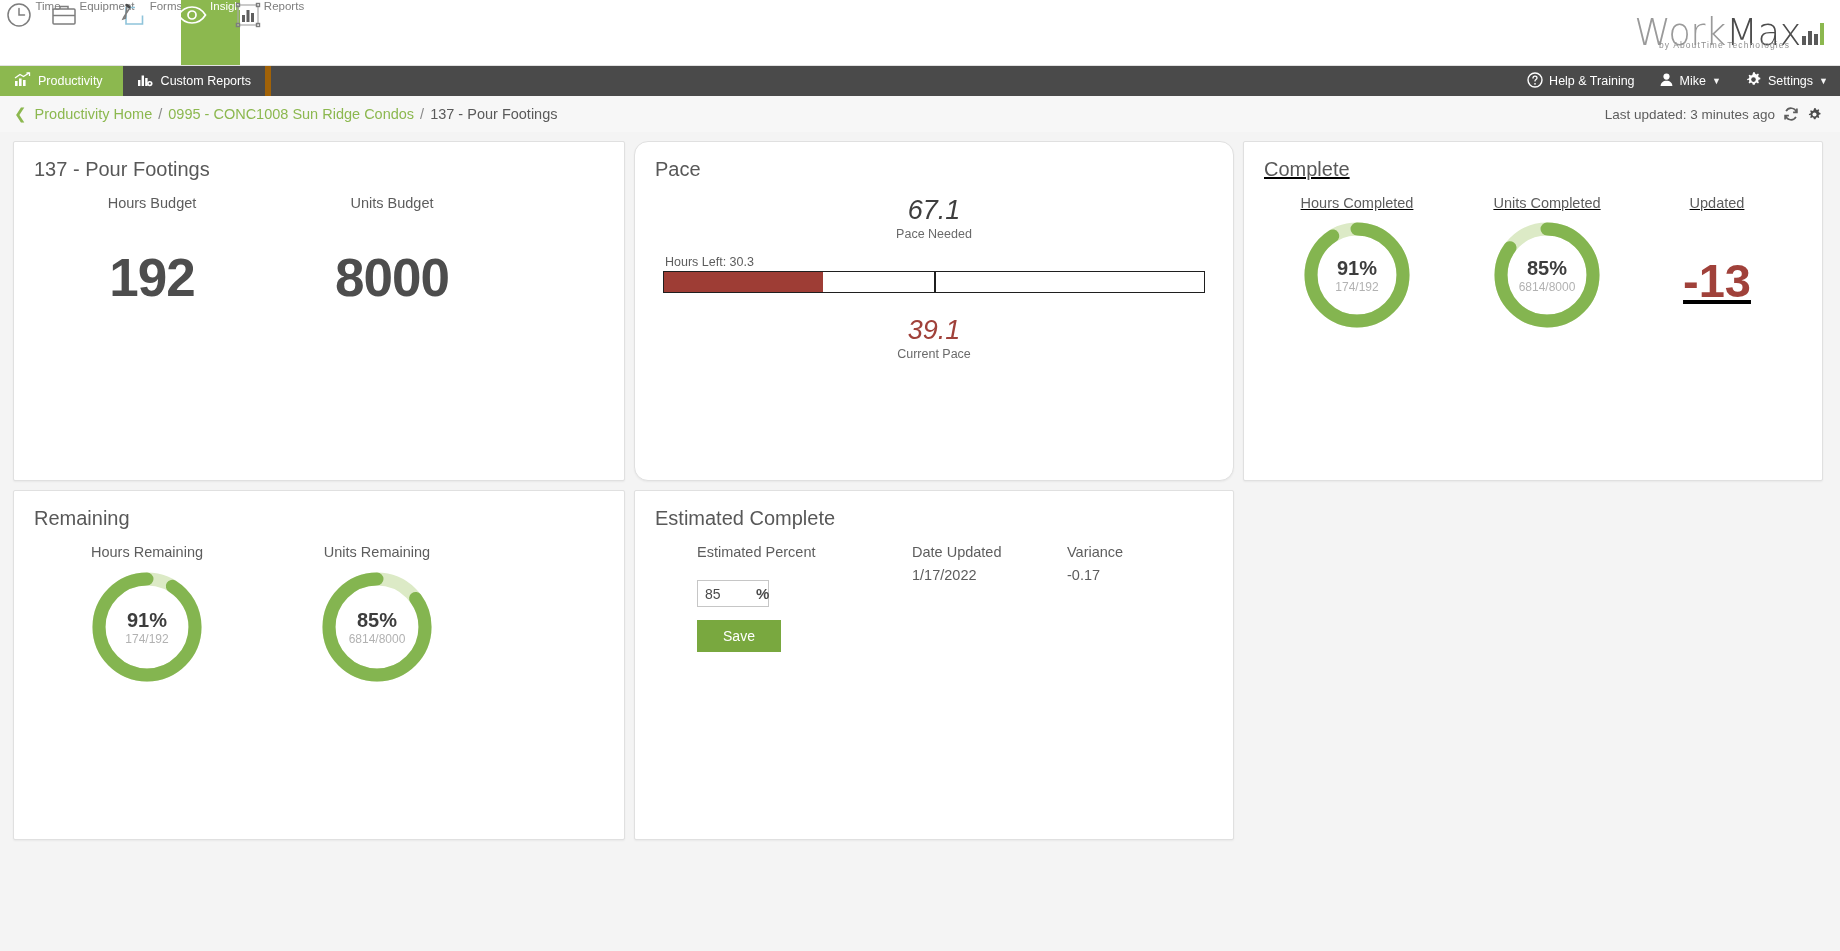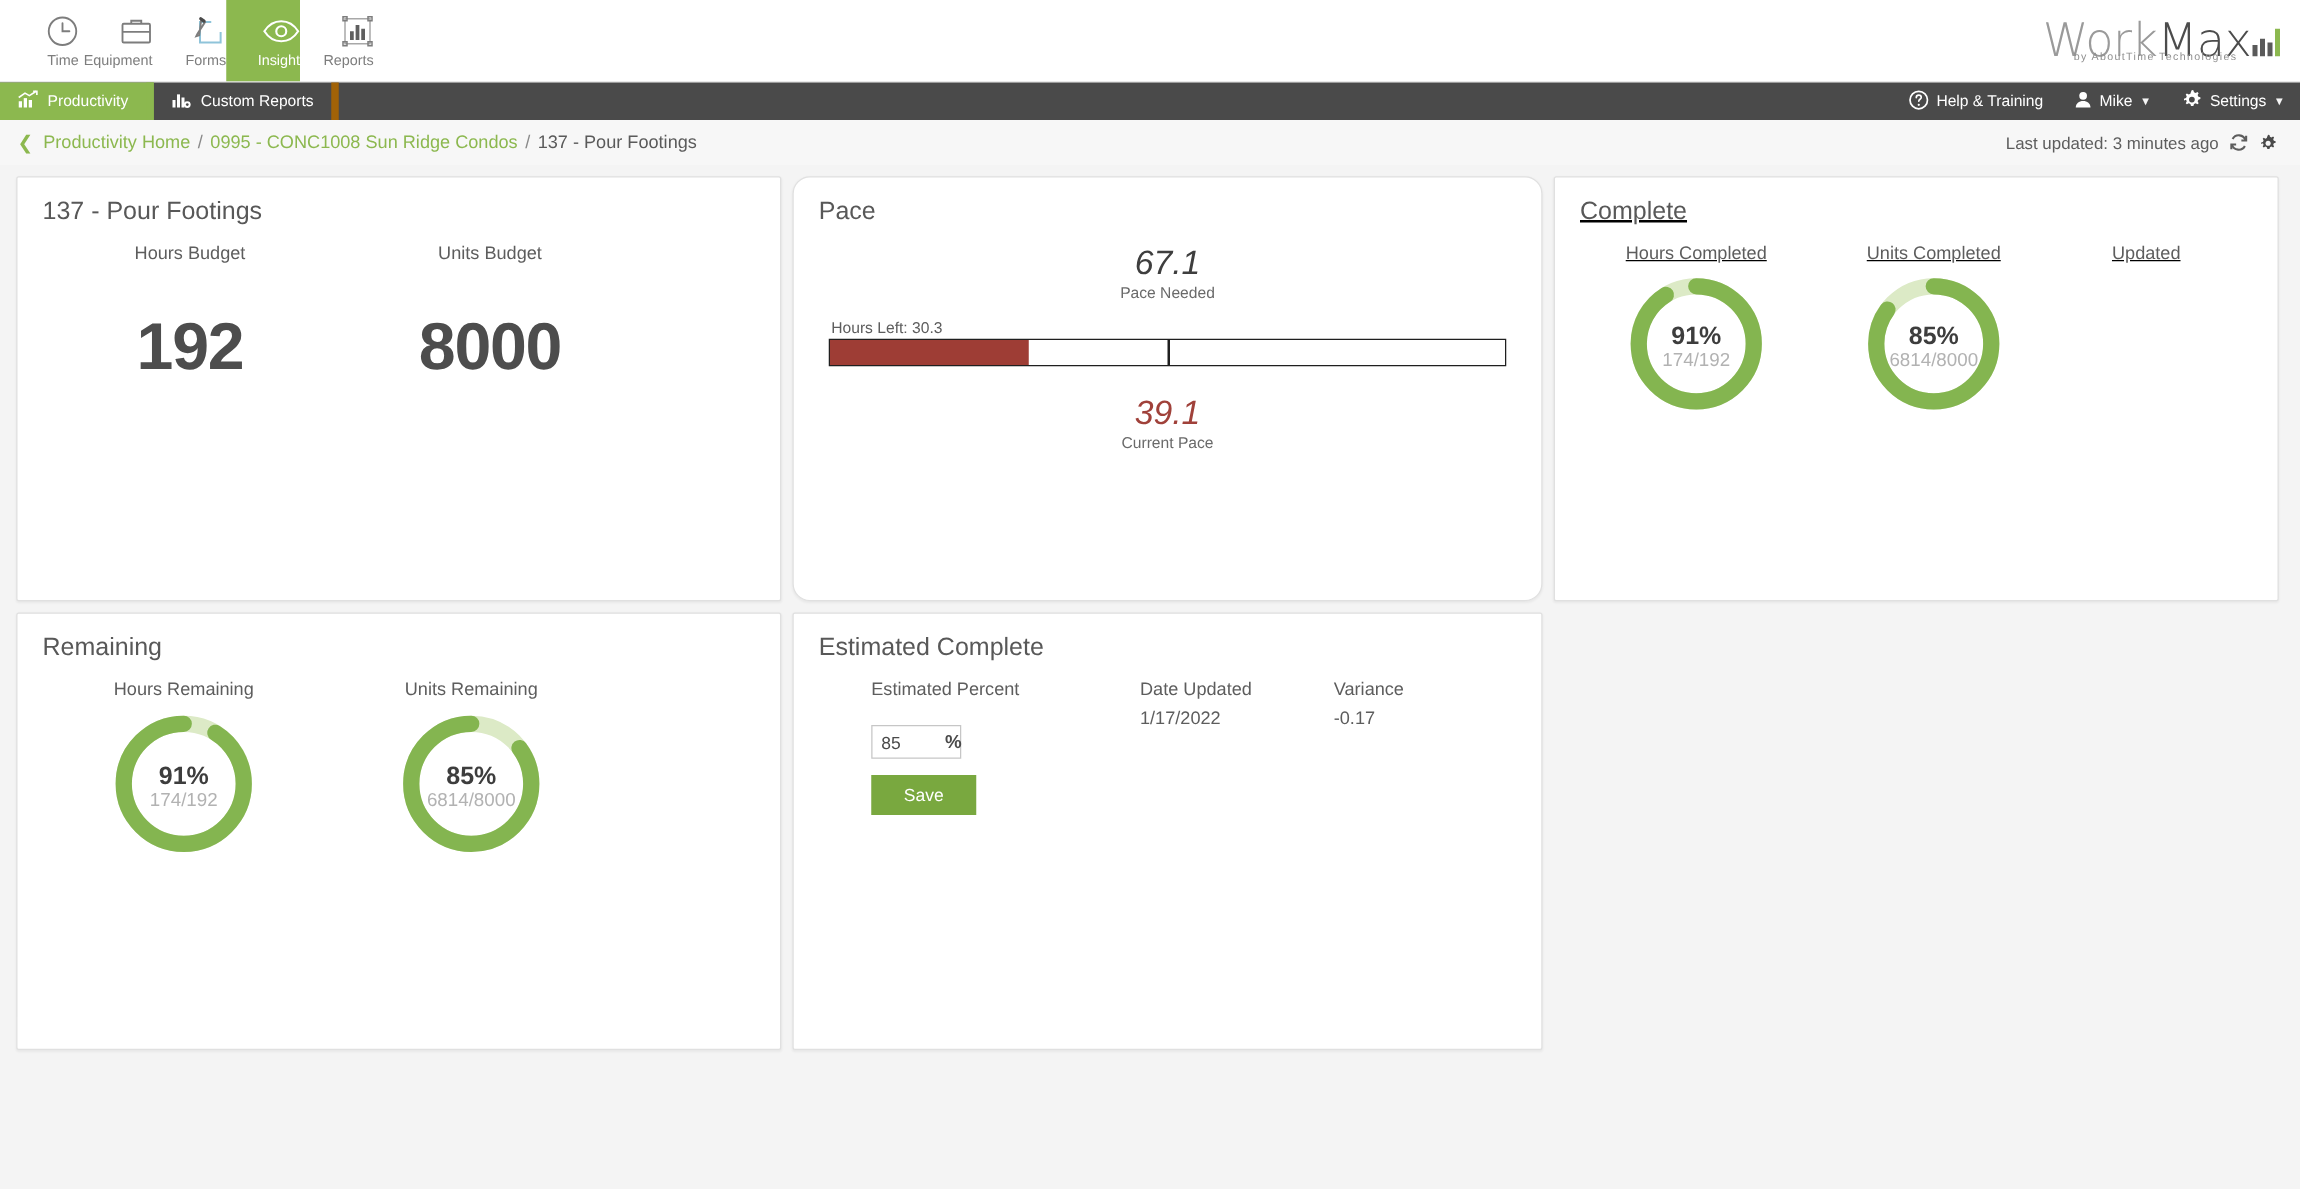--- a/index.html
+++ b/index.html
@@ -16,22 +16,22 @@
     height: 66px;
     background: #ffffff;
     border-bottom: 1px solid #e2e2e2;
     display: flex;
     align-items: stretch;
     position: relative;
   }
   .app-nav { display: flex; align-items: stretch; padding-left: 4px; }
   .app-item {
     width: 59px;
-    display: flex; flex-direction: column;
-    align-items: flex-end; justify-content: center;
+    display: flex; flex-direction: row;
+    align-items: flex-start; justify-content: center;
     gap: 3px;
     color: #8a8a8a;
     cursor: pointer;
     text-decoration: none;
   }
   .app-item .glyph { height: 30px; display: flex; align-items: center; justify-content: center; }
   .app-item .lbl { font-size: 11.5px; line-height: 12px; color: #7d7d7d; }
   .app-item.active { background: #8cb84f; }
   .app-item.active .lbl { color: #ffffff; }
 
@@ -162,21 +162,21 @@
   .donut-row { display: flex; }
   .donut-cell { text-align: center; }
   .donut-wrap { position: relative; display: inline-block; margin-top: 8px; }
   .donut-center {
     position: absolute; left: 0; right: 0; top: 50%;
     transform: translateY(-50%);
     text-align: center;
     pointer-events: none;
   }
   .donut-pct { font-size: 20px; font-weight: bold; color: #3d3d3d; line-height: 21px; }
-  .donut-sub { font-size: 15px; color: #b2b2b2; line-height: 17px; }
+  .donut-sub { font-size: 12px; color: #b2b2b2; line-height: 17px; }
   .trend-val { font-size: 47px; font-weight: bold; color: #a0413a; margin-top: 42px; }
 
   
   .est-row { display: flex; padding-left: 44px; }
   .est-col { }
   .est-label { font-size: 14.5px; color: #5d5d5d; margin-bottom: 7px; }
   .est-value { font-size: 14.5px; color: #5d5d5d; }
   .pct-input {
     display: flex; align-items: center;
     width: 72px; height: 27px;
@@ -435,20 +435,21 @@
           </svg>
           <div class="donut-center">
             <div class="donut-pct">85%</div>
             <div class="donut-sub">6814/8000</div>
           </div>
         </div>
       </div>
 
       <div class="donut-cell" style="width:150px">
         <div class="metric-label">Updated</div>
+        <div class="trend-val">-13</div>
       </div>
     </div>
   </div>
 
   <div class="card c-remaining">
     <div class="card-title">Remaining</div>
     <div class="donut-row">
 
       <div class="donut-cell" style="width:230px">
         <div class="metric-label">Hours Remaining</div>

